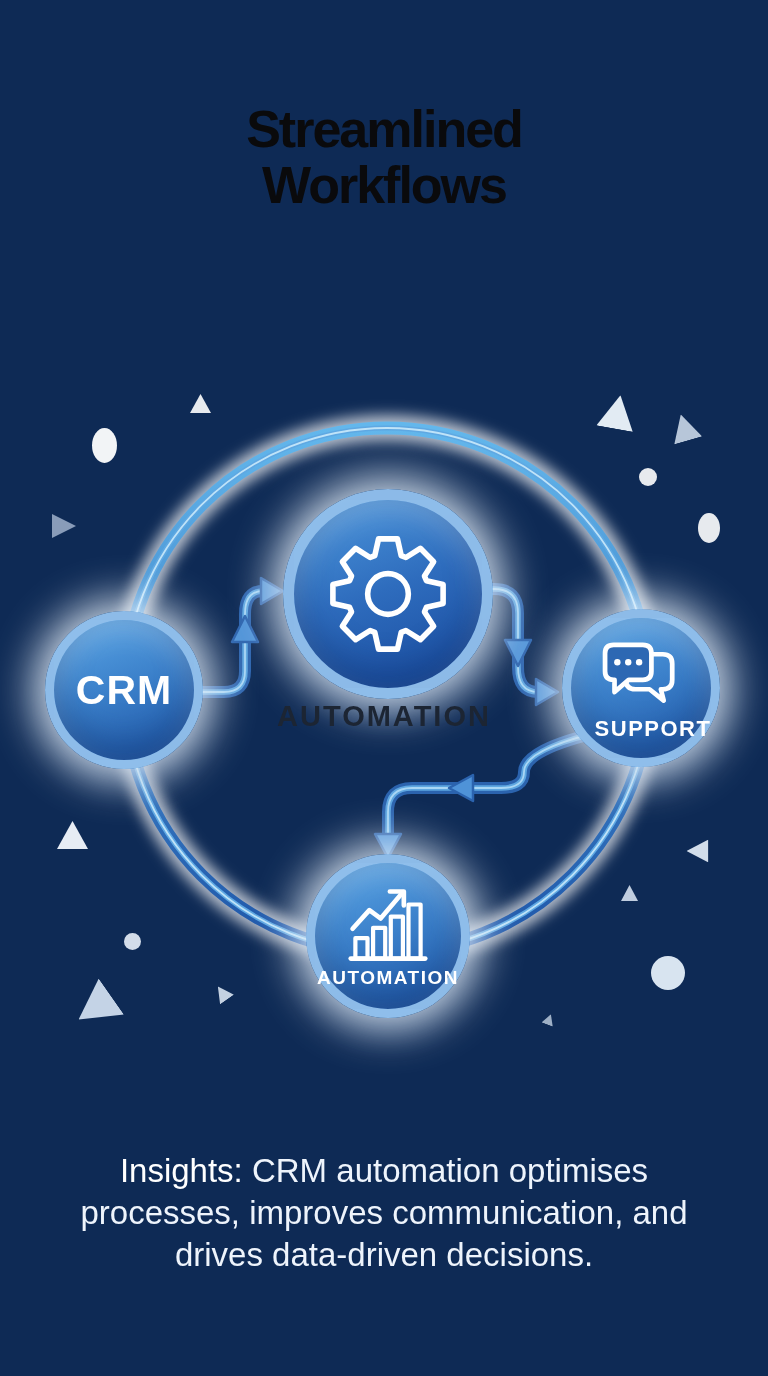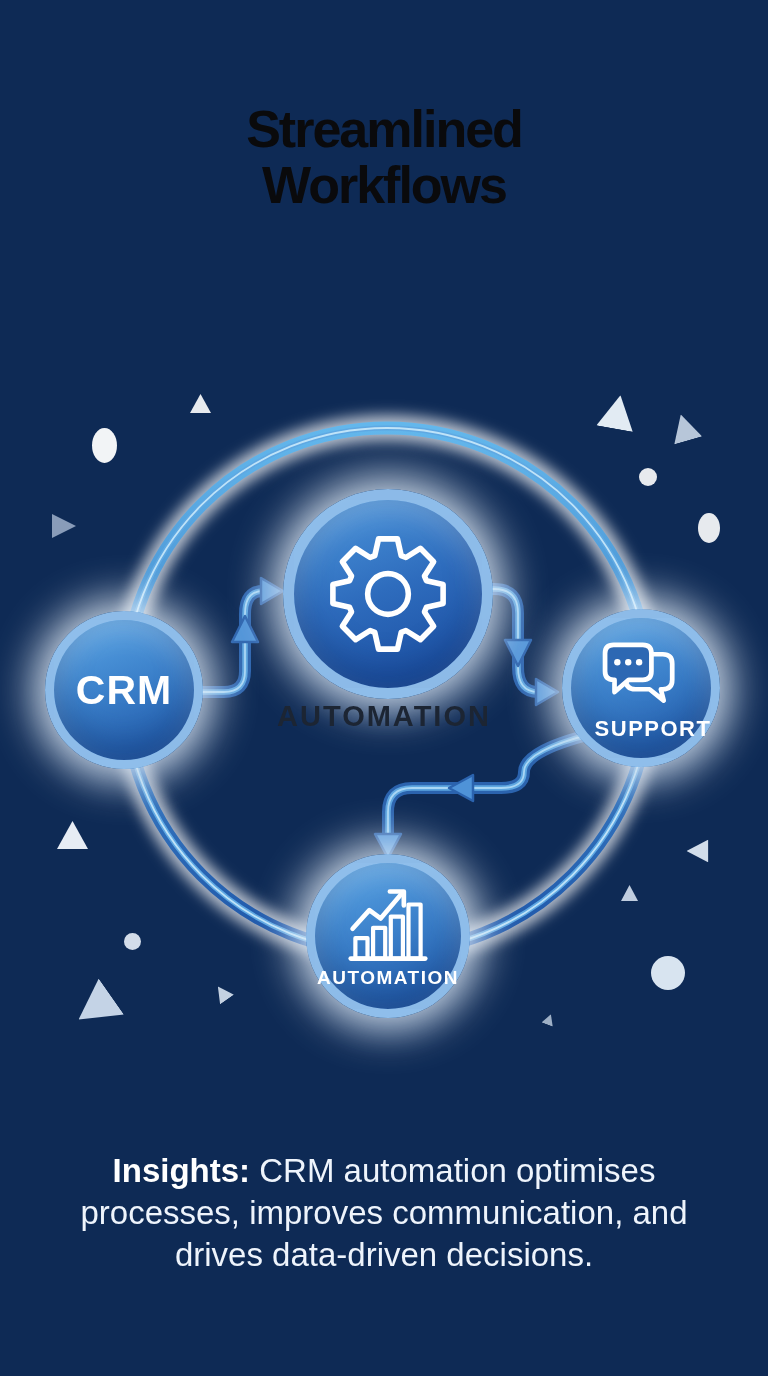--- a/index.html
+++ b/index.html
@@ -30,21 +30,21 @@
   .node-label{color:#ffffff;font-weight:700;letter-spacing:1.5px;}
   .crm-label{font-size:41px;letter-spacing:1px;}
   .ext-label{
     position:absolute;z-index:3;width:768px;text-align:center;top:700px;left:0;
     font-weight:700;font-size:29px;letter-spacing:2px;color:#1c2533;
   }
   .insight{
     position:absolute;z-index:4;left:44px;top:1150px;width:680px;text-align:center;
     font-size:33px;line-height:1.27;color:#eef4fc;font-weight:500;
   }
-  .insight b{font-weight:700;color:#ffffff;}
+  .insight b{font-weight:400;color:#ffffff;}
   .deco{position:absolute;z-index:1;}
   .tri{clip-path:polygon(50% 0,0 100%,100% 100%);}
   .dot{border-radius:50%;}
 </style>
 </head>
 <body>
 
 <div class="page">
 
   <div class="deco dot" style="left:92px;top:428px;width:25px;height:35px;background:#ffffff;opacity:.95;"></div>

